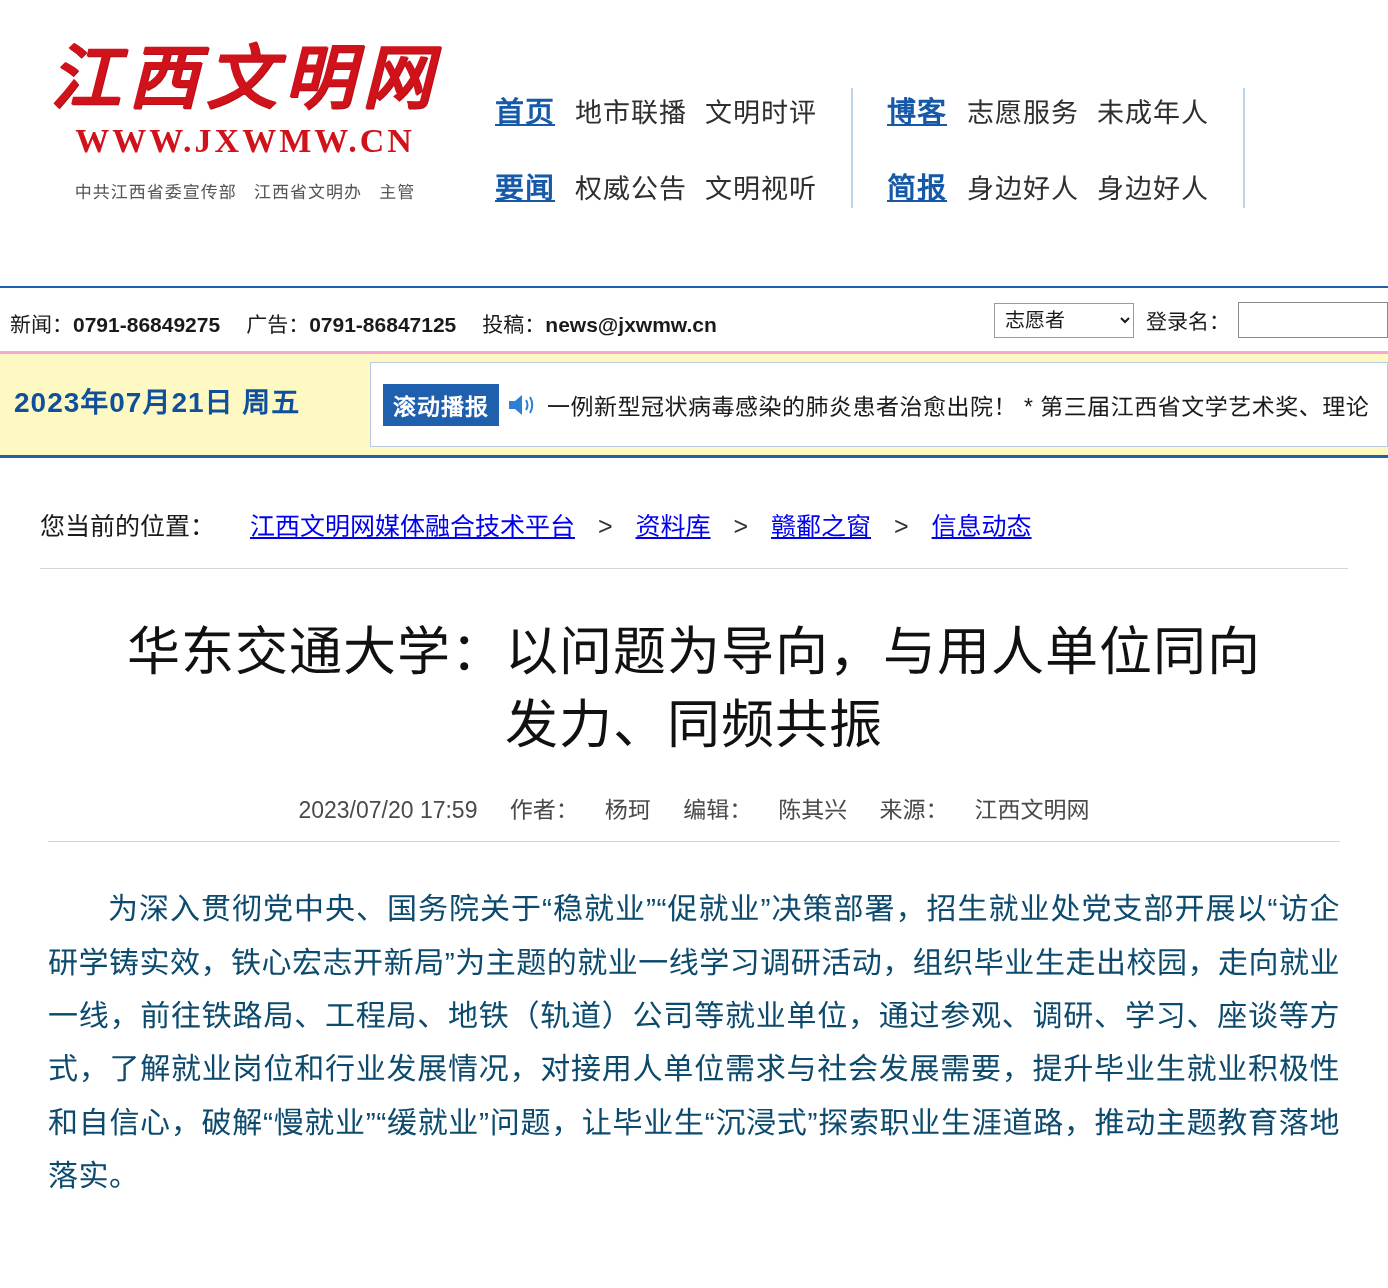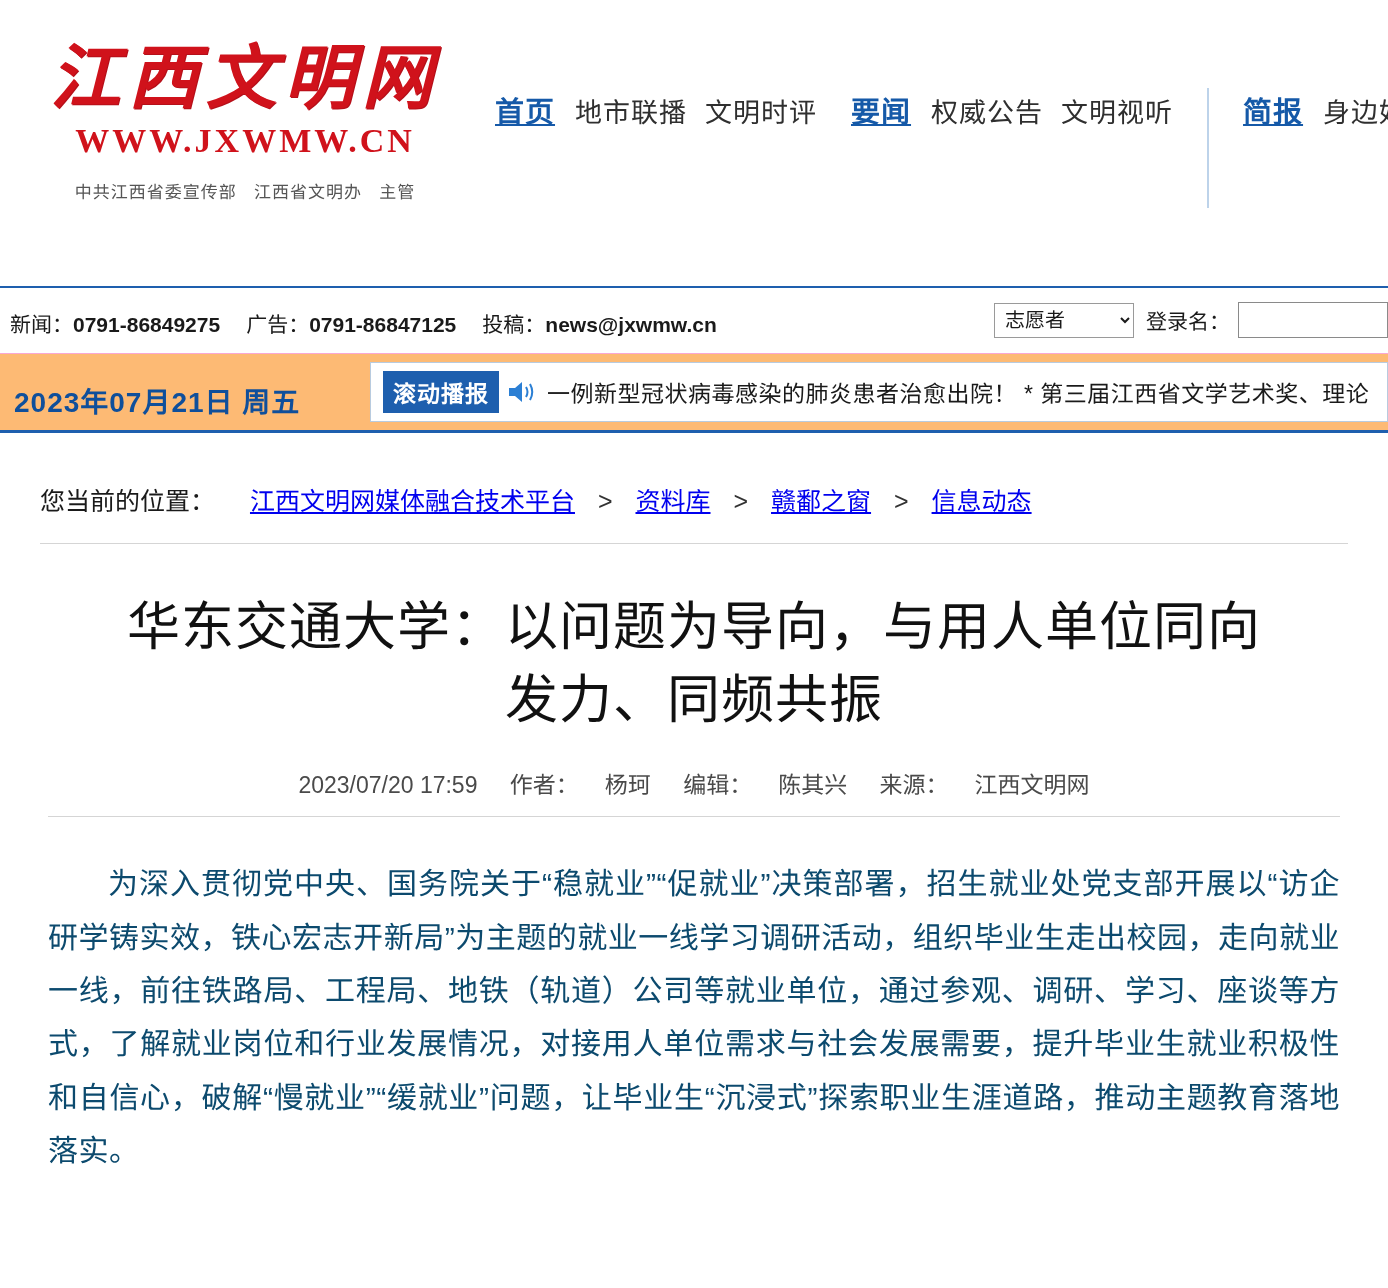--- a/index.html
+++ b/index.html
@@ -60,21 +60,21 @@
   }
   .logo-sub .sub-strong { color: #555; }
 
   .nav-wrap {
     position: absolute;
     left: 495px;
     top: 88px;
     display: flex;
     align-items: flex-start;
   }
-  .nav-col { display: flex; flex-direction: row; gap: 34px; }
+  .nav-col { display: flex; flex-direction: column; gap: 34px; }
   .nav-row { display: flex; align-items: baseline; white-space: nowrap; }
   .nav-head {
     font-size: 29px;
     font-weight: bold;
     color: #1559a8;
     margin-right: 20px;
     letter-spacing: 1px;
   }
   .nav-link {
     font-size: 27px;
@@ -89,21 +89,21 @@
     background: #bdd3ea;
     margin: 0 34px;
     align-self: stretch;
     min-height: 120px;
   }
 
   
   .contact-bar {
     position: relative;
     height: 66px;
-    border-bottom: 1px solid #f9a8d4;
+    border-bottom: 3px solid #f9a8d4;
     box-sizing: border-box;
   }
   .contact-left {
     position: absolute;
     left: 10px;
     top: 20px;
     font-size: 21px;
     color: #1a1a1a;
     white-space: nowrap;
   }
@@ -138,22 +138,22 @@
     border: 1px solid #8a8a8a;
     background: #fff;
     box-sizing: border-box;
     font-size: 19px;
     padding: 0 6px;
   }
 
   
   .date-bar {
     position: relative;
-    height: 79px;
-    background: #fdba74;
+    height: 104px;
+    background: #fef9c3;
     border-bottom: 3px solid #1e5fae;
     box-sizing: border-box;
     overflow: hidden;
   }
   .date-text {
     position: absolute;
     left: 14px;
     top: 26px;
     font-size: 28px;
     font-weight: bold;
@@ -270,20 +270,25 @@
         <a class="nav-head" href="#">要闻</a>
         <a class="nav-link" href="#">权威公告</a>
         <a class="nav-link" href="#">文明视听</a>
       </div>
     </div>
 
     <div class="nav-divider"></div>
 
     <div class="nav-col">
       <div class="nav-row">
+        <a class="nav-head" href="#">博客</a>
+        <a class="nav-link" href="#">志愿服务</a>
+        <a class="nav-link" href="#">未成年人</a>
+      </div>
+      <div class="nav-row">
         <a class="nav-head" href="#">简报</a>
         <a class="nav-link" href="#">身边好人</a>
         <a class="nav-link" href="#">身边好人</a>
       </div>
     </div>
 
     <div class="nav-divider"></div>
   </div>
 </div>
 

